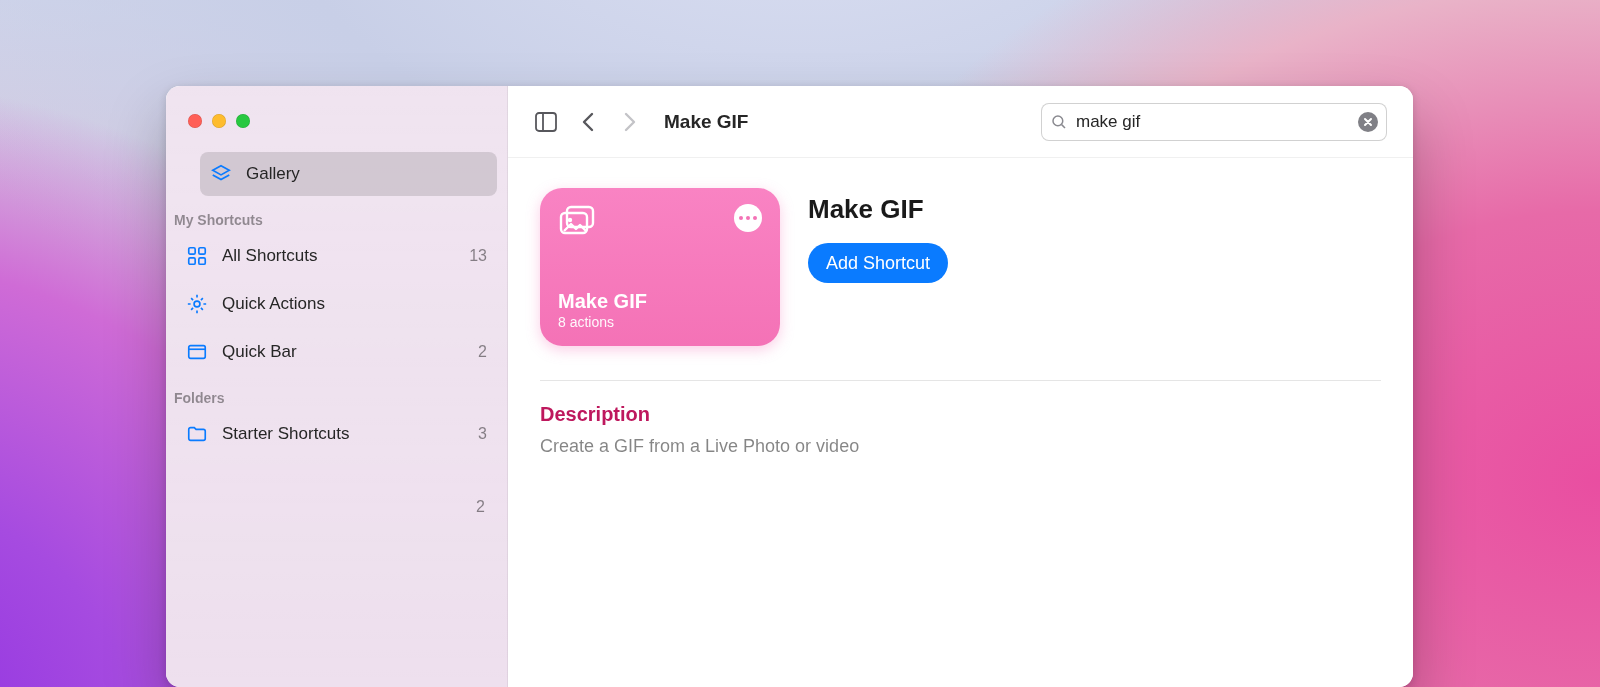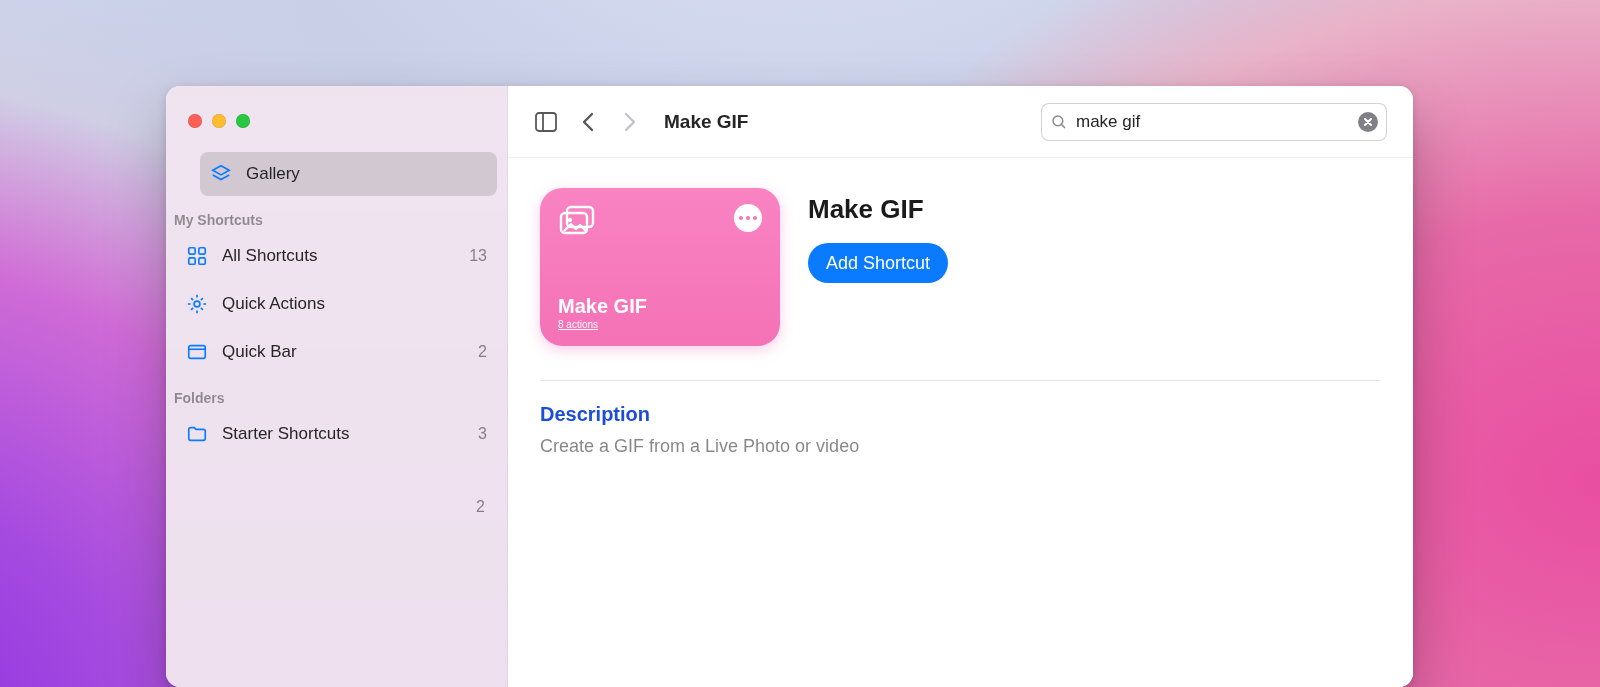--- a/index.html
+++ b/index.html
@@ -132,39 +132,39 @@
     box-shadow: 0 4px 14px rgba(244,114,182,0.35);
     display: flex; flex-direction: column; justify-content: space-between;
   }
   .tile .top { display:flex; justify-content: space-between; align-items: flex-start; }
   .tile .more {
     width: 28px; height: 28px; border-radius: 50%; background: #fff;
     display:inline-flex; align-items:center; justify-content:center;
   }
   .tile .more span { width:4px;height:4px;background:#f472b6;border-radius:50%;display:inline-block;margin:0 1.5px; }
   .tile .name { font-size: 20px; font-weight: 700; line-height:1.1; }
-  .tile .sub  { font-size: 10px; font-weight: 500; opacity: .95; margin-top: 2px; text-decoration: underline; }
+  .tile .sub  { font-size: 14px; font-weight: 500; opacity: .95; margin-top: 2px; }
 
   .hero-right h1 {
     font-size: 26px; font-weight: 800; color: #1a1a1a;
     margin-top: 6px;
   }
   .add-btn {
     margin-top: 18px;
     display: inline-flex; align-items:center;
     height: 40px; padding: 0 18px;
     border-radius: 20px;
     background: #0a7bff;
     color: #fff; font-size: 18px; font-weight: 500;
     border: none;
   }
 
   .hr { height: 1px; background: rgba(0,0,0,0.10); margin: 34px 0 22px 0; }
 
-  .desc-h { font-size: 20px; font-weight: 800; color: #1d4ed8; }
+  .desc-h { font-size: 20px; font-weight: 800; color: #be185d; }
   .desc-p { font-size: 18px; color: rgba(0,0,0,0.48); margin-top: 10px; }
 </style>
 </head>
 <body>
 
 <div class="desktop">
   <div class="window">
 
     <aside class="sidebar">
       <div class="traffic-lights">

